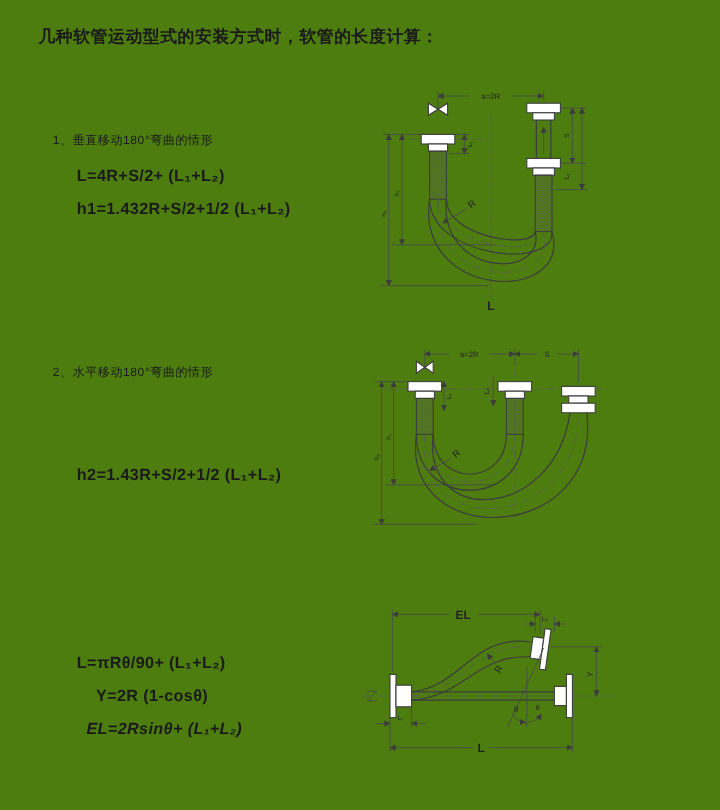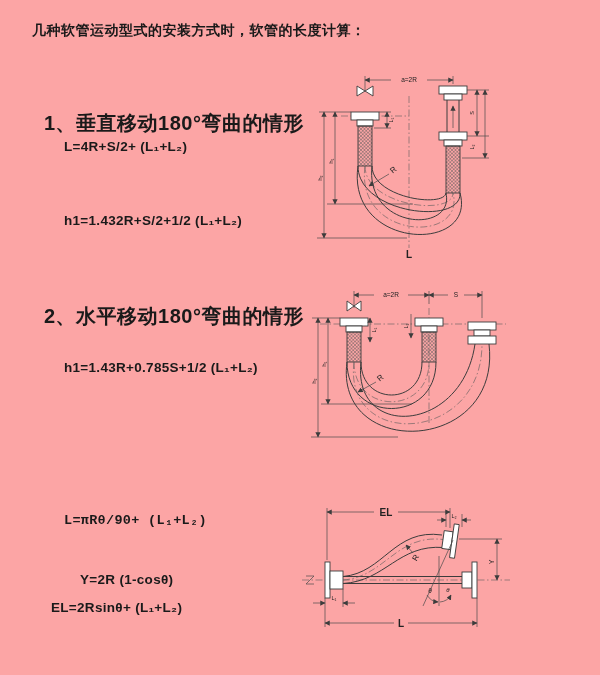--- a/index.html
+++ b/index.html
@@ -1,19 +1,19 @@
 <!DOCTYPE html>
 <html><head>
 <meta charset="utf-8">
 <style>
   html,body{margin:0;padding:0;background:#ffffff;}
-  .page{position:relative;width:600px;height:675px;background:#fca5a5;overflow:hidden;
+  .page{position:relative;width:600px;height:675px;background:#4d7c0f;overflow:hidden;
         font-family:"Liberation Sans",sans-serif;color:#1a1a1a;}
   .title{position:absolute;left:32px;top:22px;font-size:14px;font-weight:bold;letter-spacing:.5px;}
-  .sec-heading{position:absolute;font-size:20px;font-weight:bold;letter-spacing:.5px;}
+  .sec-heading{position:absolute;font-size:10px;font-weight:normal;letter-spacing:.5px;}
   .formula{position:absolute;font-size:13.5px;font-weight:bold;letter-spacing:.3px;}
   svg{position:absolute;overflow:visible;}
   svg text{font-family:"Liberation Sans",sans-serif;fill:#222;}
   .tube{stroke:#3c3c3c;stroke-width:1;fill:none;}
   .thin{stroke:#4a4a4a;stroke-width:.7;fill:none;}
   .dim{stroke:#4a4a4a;stroke-width:.7;fill:none;}
   .cl{stroke:#5a5a5a;stroke-width:.6;fill:none;stroke-dasharray:7 2.5 1.5 2.5;}
   .fit{fill:#ffffff;stroke:#3c3c3c;stroke-width:.9;}
   .braid{stroke:#3c3c3c;stroke-width:.9;}
   .dl{font-size:6.5px;}
@@ -23,28 +23,28 @@
 </style>
 </head>
 <body>
 
 <div class="page">
 
   <div class="title">几种软管运动型式的安装方式时，软管的长度计算：</div>
 
   <div class="sec-heading" style="left:44px;top:110px;">1、垂直移动180°弯曲的情形</div>
   <div class="formula" style="left:64px;top:139px;">L=4R+S/2+ (L₁+L₂)</div>
-  <div class="formula" style="left:64px;top:166px;margin-top:47px;">h1=1.432R+S/2+1/2 (L₁+L₂)</div>
+  <div class="formula" style="left:64px;top:166px;">h1=1.432R+S/2+1/2 (L₁+L₂)</div>
 
   <div class="sec-heading" style="left:44px;top:303px;">2、水平移动180°弯曲的情形</div>
-  <div class="formula" style="left:64px;top:360px;">h1=1.43R+0.785S+1/2 (L₁+L₂)</div>
-
-  <div class="formula" style="left:64px;top:513px;font-family:Liberation Mono, monospace;">L=πRθ/90+ (L₁+L₂)</div>
+  <div class="formula" style="left:64px;top:388px;">h2=1.43R+S/2+1/2 (L₁+L₂)</div>
+
+  <div class="formula" style="left:64px;top:545px;">L=πRθ/90+ (L₁+L₂)</div>
   <div class="formula" style="left:80px;top:572px;">Y=2R (1-cosθ)</div>
-  <div class="formula" style="left:51px;top:600px;">EL=2Rsinθ+ (L₁+L₂)</div>
+  <div class="formula" style="left:72px;top:600px;font-style:italic;">EL=2Rsinθ+ (L₁+L₂)</div>
 
   <svg style="left:305px;top:66px;" width="290" height="200" viewBox="0 0 290 200">
     <defs>
       <marker id="ar1" viewBox="0 0 10 10" refX="9" refY="5" markerWidth="7.5" markerHeight="7.5" orient="auto-start-reverse">
         <path d="M0,0 L10,5 L0,10 z" fill="#3c3c3c"></path>
       </marker>
       <pattern id="br1" width="3.5" height="3.5" patternUnits="userSpaceOnUse">
         <path d="M0,3.5 L3.5,0 M0,0 L3.5,3.5" stroke="#5a5a5a" stroke-width="0.5"></path>
       </pattern>
     </defs>

